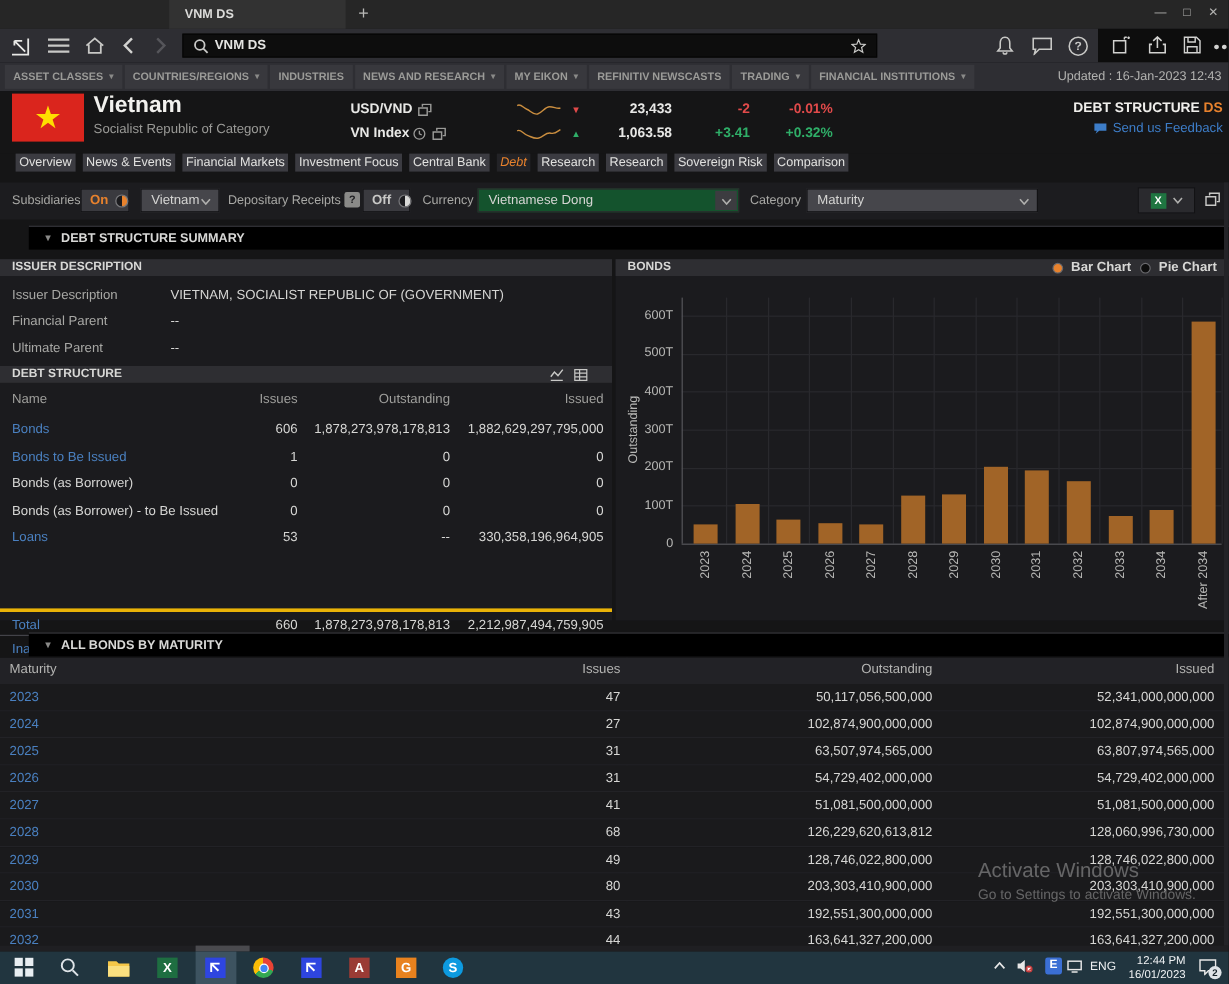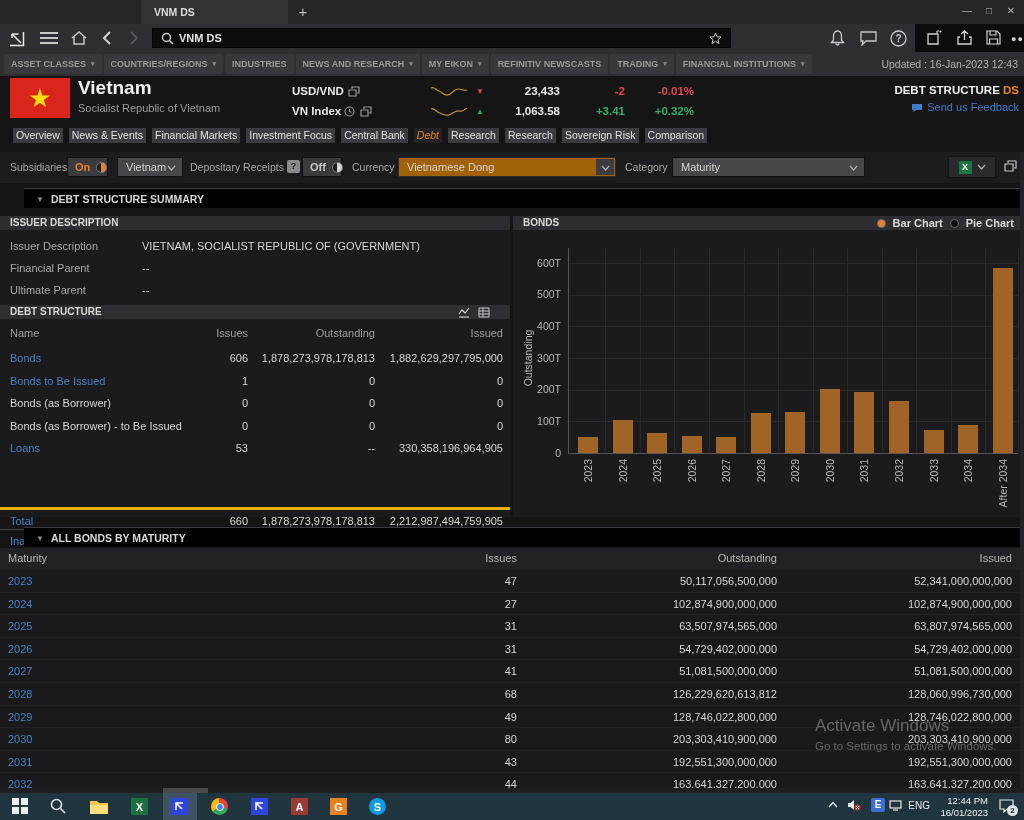--- a/index.html
+++ b/index.html
@@ -51,21 +51,21 @@
 .navtab { height:15px; line-height:15px; padding:0 3px; background:#3b3b41; color:#e2e2e0; font-size:10.5px; white-space:nowrap; }
 .navtab.active { background:#232327; color:#e8822d;font-style:italic; }
 
 
 #filterbar { position:absolute; left:0; top:152px; width:1024px; height:31px; background:#1c1c1f; }
 .flabel { position:absolute; top:9px; font-size:10.5px; color:#a8a8a5; }
 .toggle { position:absolute; top:5px; height:20px; background:#3a3a3f; border:1px solid #121214; display:flex; align-items:center; padding:0 7px; gap:6px; font-size:11px; font-weight:bold; }
 .halfcircle { width:11px; height:11px; border-radius:50%; border:1px solid #77777a; flex:none; }
 .dd { position:absolute; top:5px; height:20px; background:#46464b; border:1px solid #121214; font-size:11px; color:#d5d5d3; line-height:18px; padding-left:8px; }
 .dd .chev { position:absolute; right:6px; top:7px; }
-#currency-dd { background:#a16207; border:1px solid #2a2a2c; }
+#currency-dd { background:#14532d; border:1px solid #2a2a2c; }
 #currency-dd .chevbox { position:absolute; right:1px; top:1px; width:18px; height:16px; background:#3c3c40; }
 #currency-dd .chevbox svg { margin:6px auto 0; }
 #excel-btn { position:absolute; left:948px; top:4px; width:48px; height:22px; background:#2a2a2e; border:1px solid #121214; display:flex; align-items:center; justify-content:center; gap:5px; }
 .xlsq { width:13px; height:13px; background:#1f7541; color:#fff; font-size:9px; font-weight:bold; text-align:center; line-height:13px; }
 
 
 .secheader { position:absolute; left:0; width:1024px; height:20px; background:#000000; border-top:1px solid #3a3a40; line-height:20px; font-size:10.5px; font-weight:bold; color:#d8d8d6;margin-left:24px; }
 .secheader .tri { color:#8a8a88; font-size:8px; margin:0 7px 0 12px; position:relative; top:-1px; }
 
 
@@ -224,21 +224,21 @@
       <div class="menu-item"><span>FINANCIAL INSTITUTIONS</span><span class="caret">▾</span></div>
     </div>
   <div id="updated">Updated : 16-Jan-2023 12:43</div>
 </div>
 
 <div id="quoteband">
   <div id="flag">
       <span class="star">★</span>
     </div>
   <div id="country-name">Vietnam</div>
-  <div id="country-sub">Socialist Republic of Vietnam</div>
+  <div id="country-sub">Socialist Republic of Category</div>
 
   <div class="qlabel" style="left:292px;top:9px;">USD/VND</div>
   <svg class="abs" style="left:348px;top:10px;" width="12" height="11" viewBox="0 0 12 11">
       <path d="M1 4 V10 H8 V4 Z M4 3 V1 H11 V7 H9" stroke="#9a9a98" stroke-width="1.2" fill="none"></path>
     </svg>
   <svg class="abs" style="left:430px;top:8px;" width="38" height="14" viewBox="0 0 38 14">
       <path d="M1 4 C4 2 6 6 9 7 C12 8 14 12 18 11 C22 10 24 5 28 5 C32 5 34 7 37 6" stroke="#c98d3f" stroke-width="1.2" fill="none"></path>
     </svg>
   <div class="qarrow red" style="left:476px;top:11px;">▼</div>
   <div class="qval" style="right:464px;top:9px;">23,433</div>

